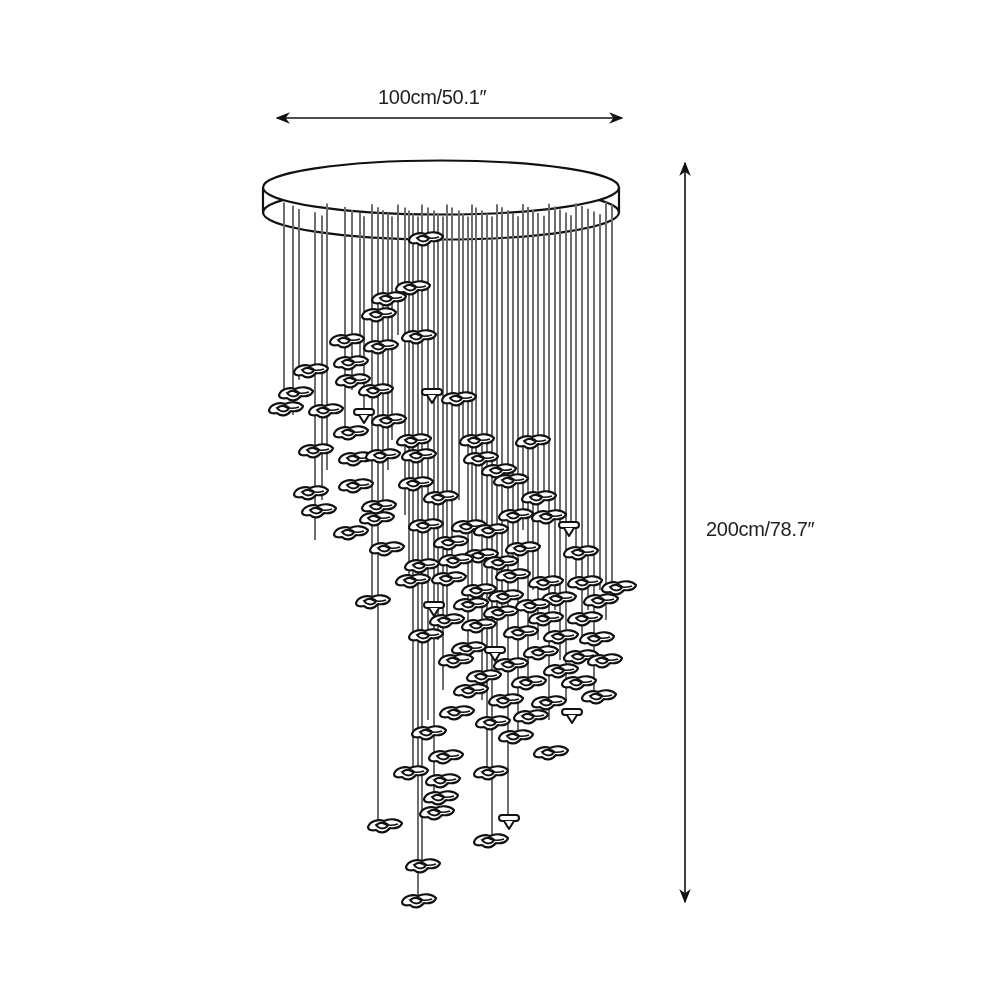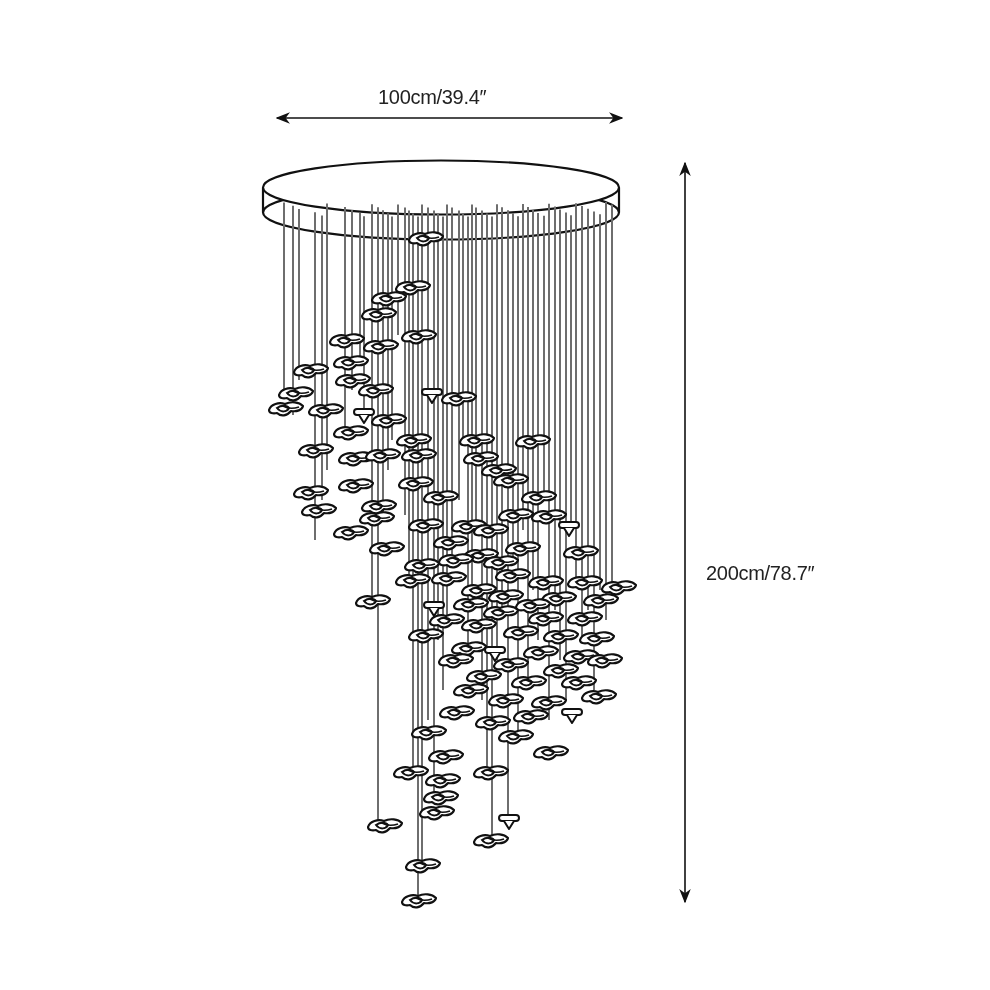--- a/index.html
+++ b/index.html
@@ -1,20 +1,20 @@
 <!DOCTYPE html>
 <html><head>
 <meta charset="utf-8">
 <style>
   html, body { margin: 0; padding: 0; background: #ffffff; }
   body { width: 990px; height: 990px; position: relative; overflow: hidden; font-family: "Liberation Sans", "DejaVu Sans", sans-serif; }
   #canvas { position: absolute; left: 0; top: 0; width: 990px; height: 990px; }
   .dim-label { position: absolute; font-size: 20px; color: #222222; letter-spacing: -0.3px; white-space: nowrap; }
   #width-label { left: 378px; top: 86px; }
-  #height-label { left: 706px; top: 518px; margin-top: 44px; }
+  #height-label { left: 706px; top: 518px; }
 </style>
 </head>
 <body>
 
 <svg id="canvas" viewBox="0 0 990 990" xmlns="http://www.w3.org/2000/svg">
   <defs>
     <marker id="arrowhead" viewBox="0 0 10 10" refX="9" refY="5" markerWidth="9" markerHeight="9" orient="auto-start-reverse">
       <path d="M0,1 L10,5 L0,9 L3,5 Z" fill="#111111"></path>
     </marker>
     <g id="leaf-pendant">
@@ -204,14 +204,14 @@
       <use href="#leaf-pendant" x="440" y="797"></use>
       <use href="#leaf-pendant" x="436" y="812"></use>
       <use href="#top-pendant" x="509" y="818"></use>
       <use href="#leaf-pendant" x="384" y="825"></use>
       <use href="#leaf-pendant" x="490" y="840"></use>
       <use href="#leaf-pendant" x="422" y="865"></use>
       <use href="#leaf-pendant" x="418" y="900"></use>
     </g>
 </svg>
 
-<div id="width-label" class="dim-label">100cm/39.4″</div>
+<div id="width-label" class="dim-label">100cm/50.1″</div>
 <div id="height-label" class="dim-label">200cm/78.7″</div>
 
 </body></html>

